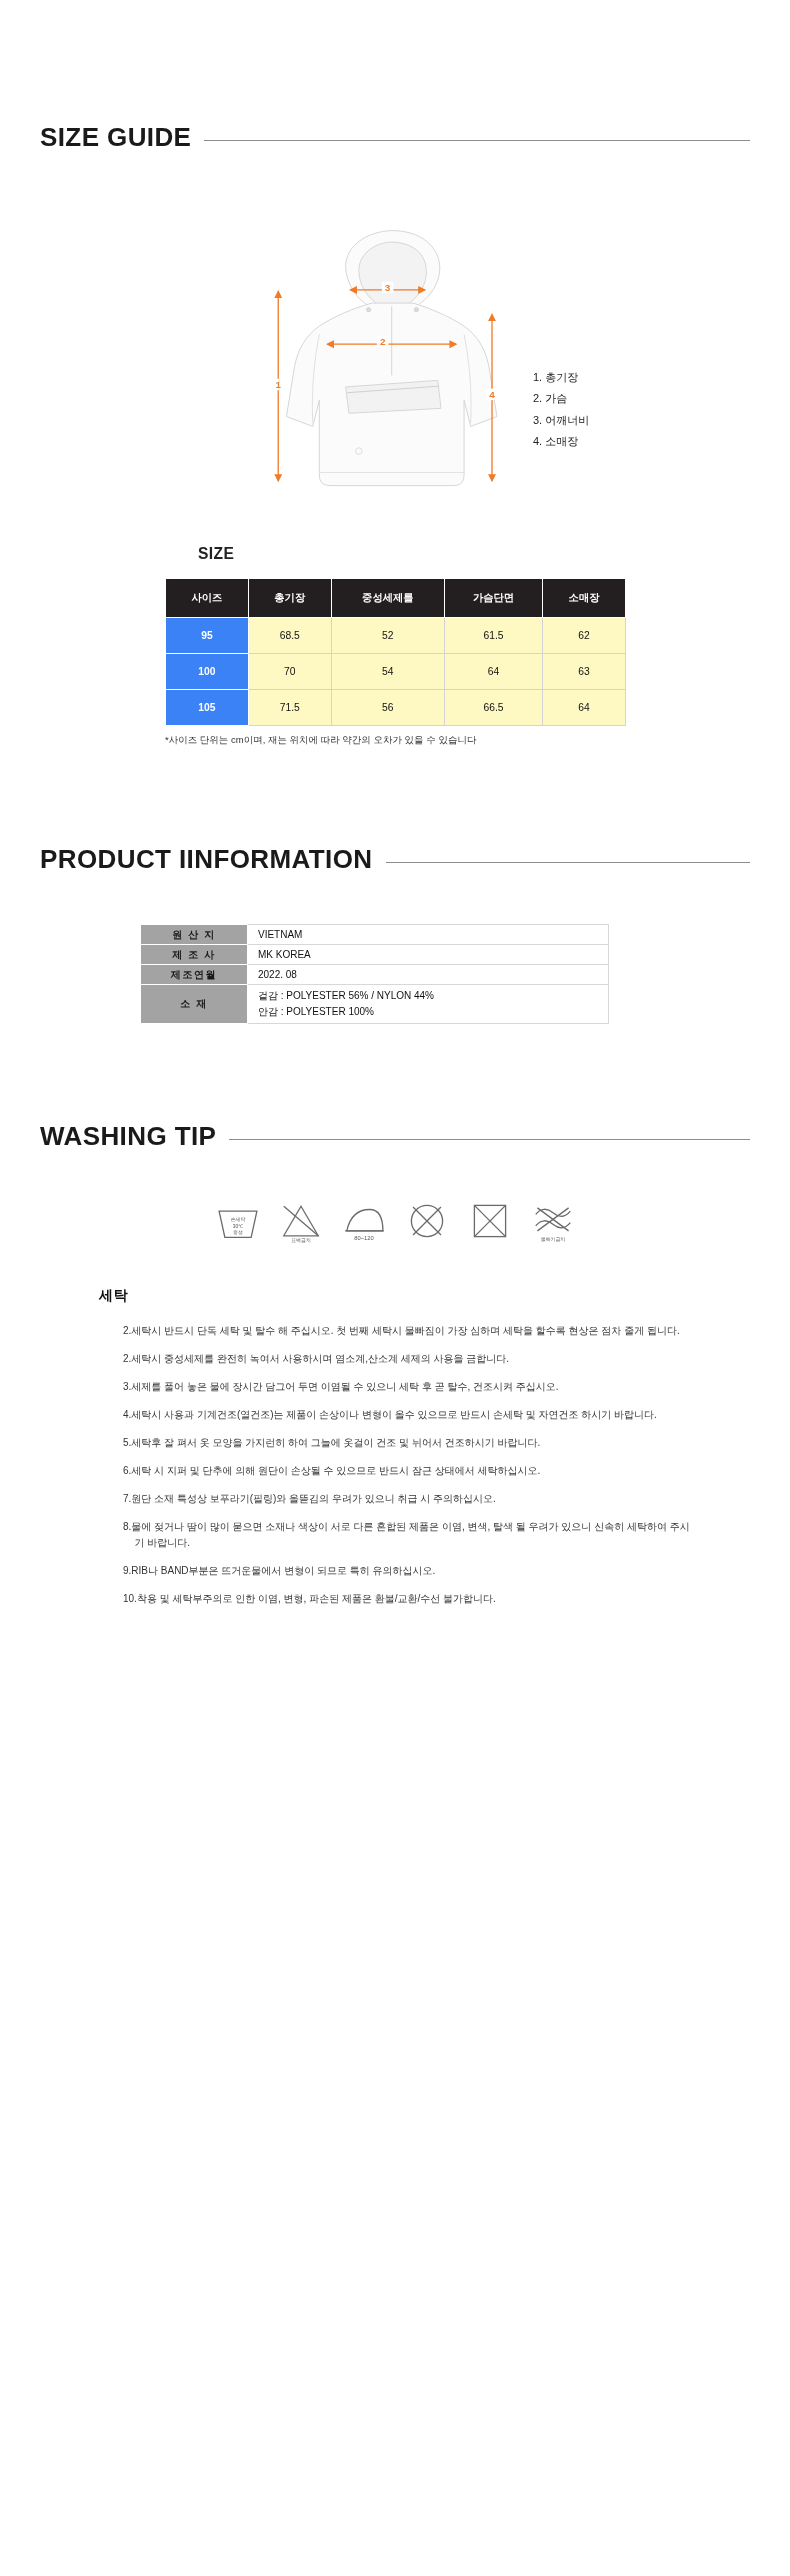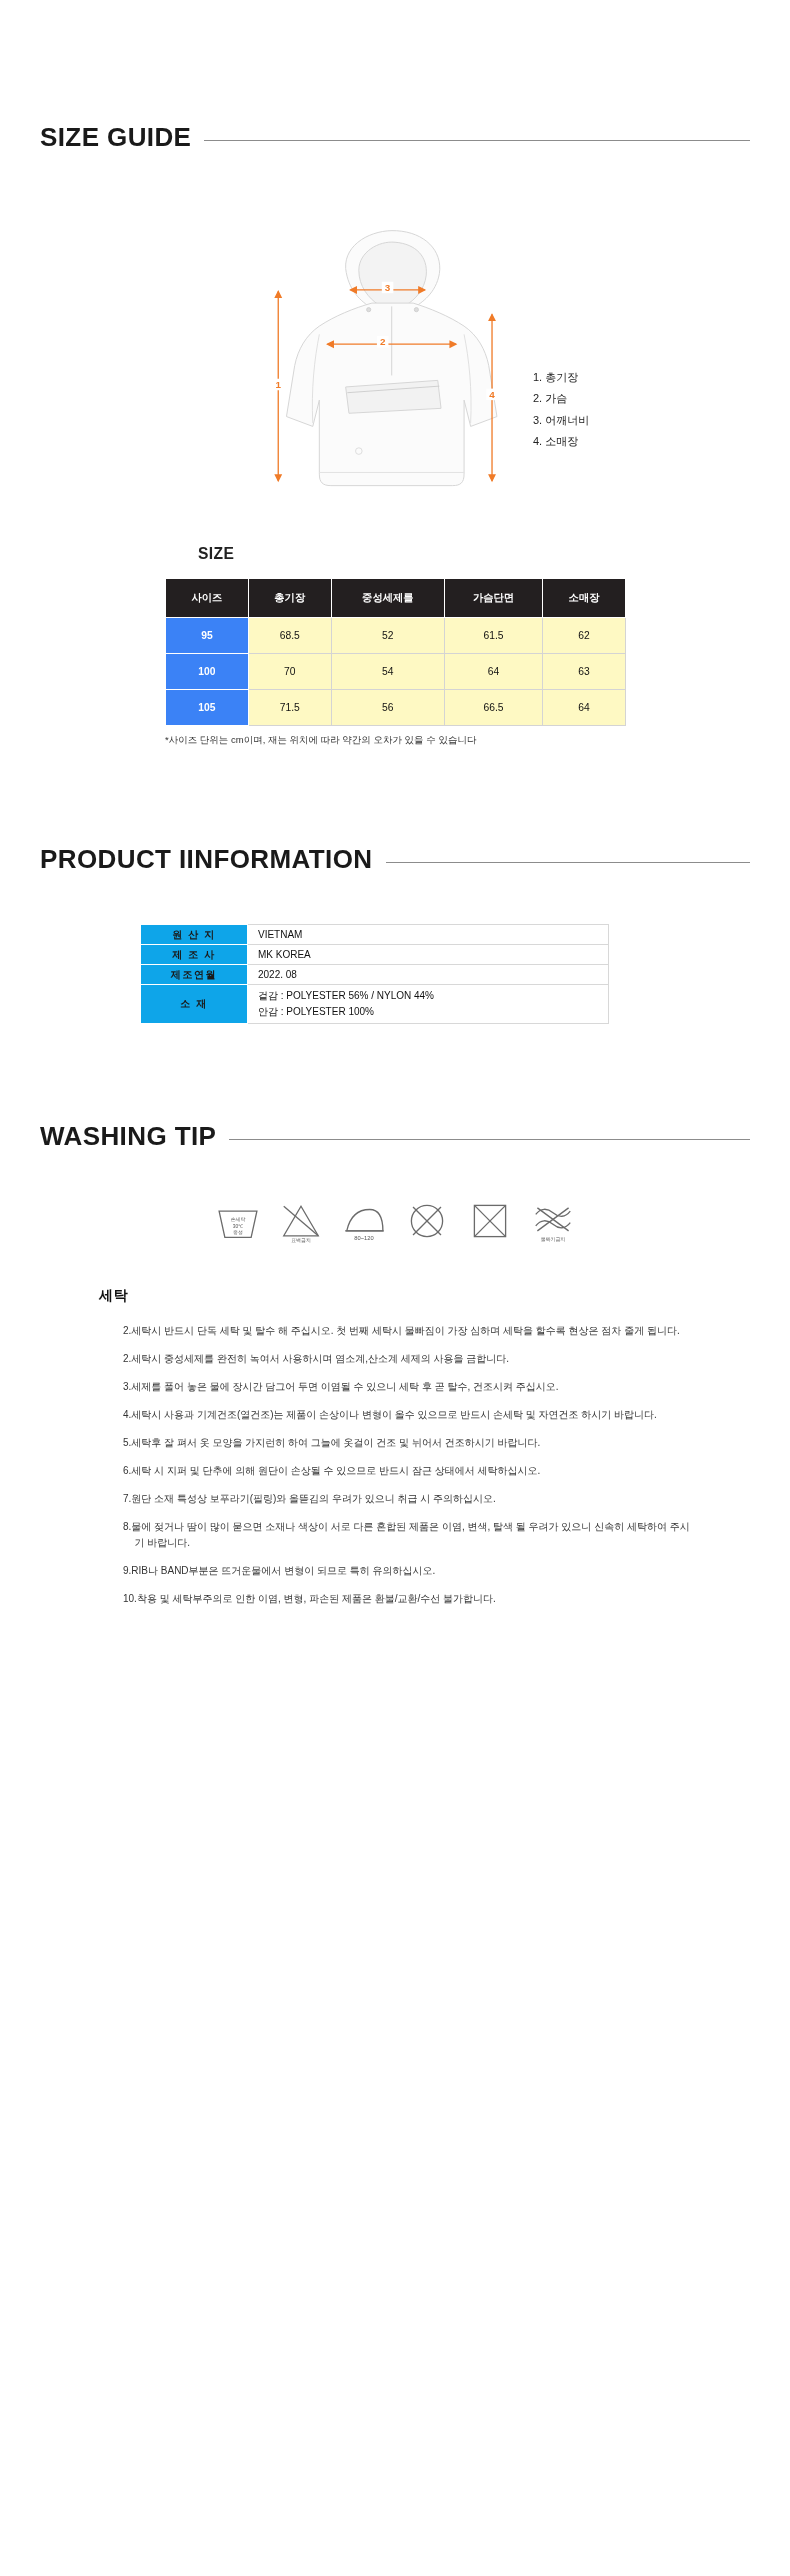--- a/index.html
+++ b/index.html
@@ -99,21 +99,21 @@
 
   
   #product-info-section { padding-top: 97px; }
   table.info-table {
     margin: 49px 0 0 140px;
     border-collapse: collapse;
     width: 469px;
     font-size: 10px;
   }
   table.info-table th {
-    background: #0ea5e9;
+    background: #a3a3a3;
     width: 107px;
     font-weight: bold;
     color: #1a1a1a;
     text-align: center;
     border: 0.8px solid #ffffff;
     height: 20px;
     letter-spacing: 1.6px;
   }
   table.info-table td {
     border: 0.8px solid #d8d8d8;

